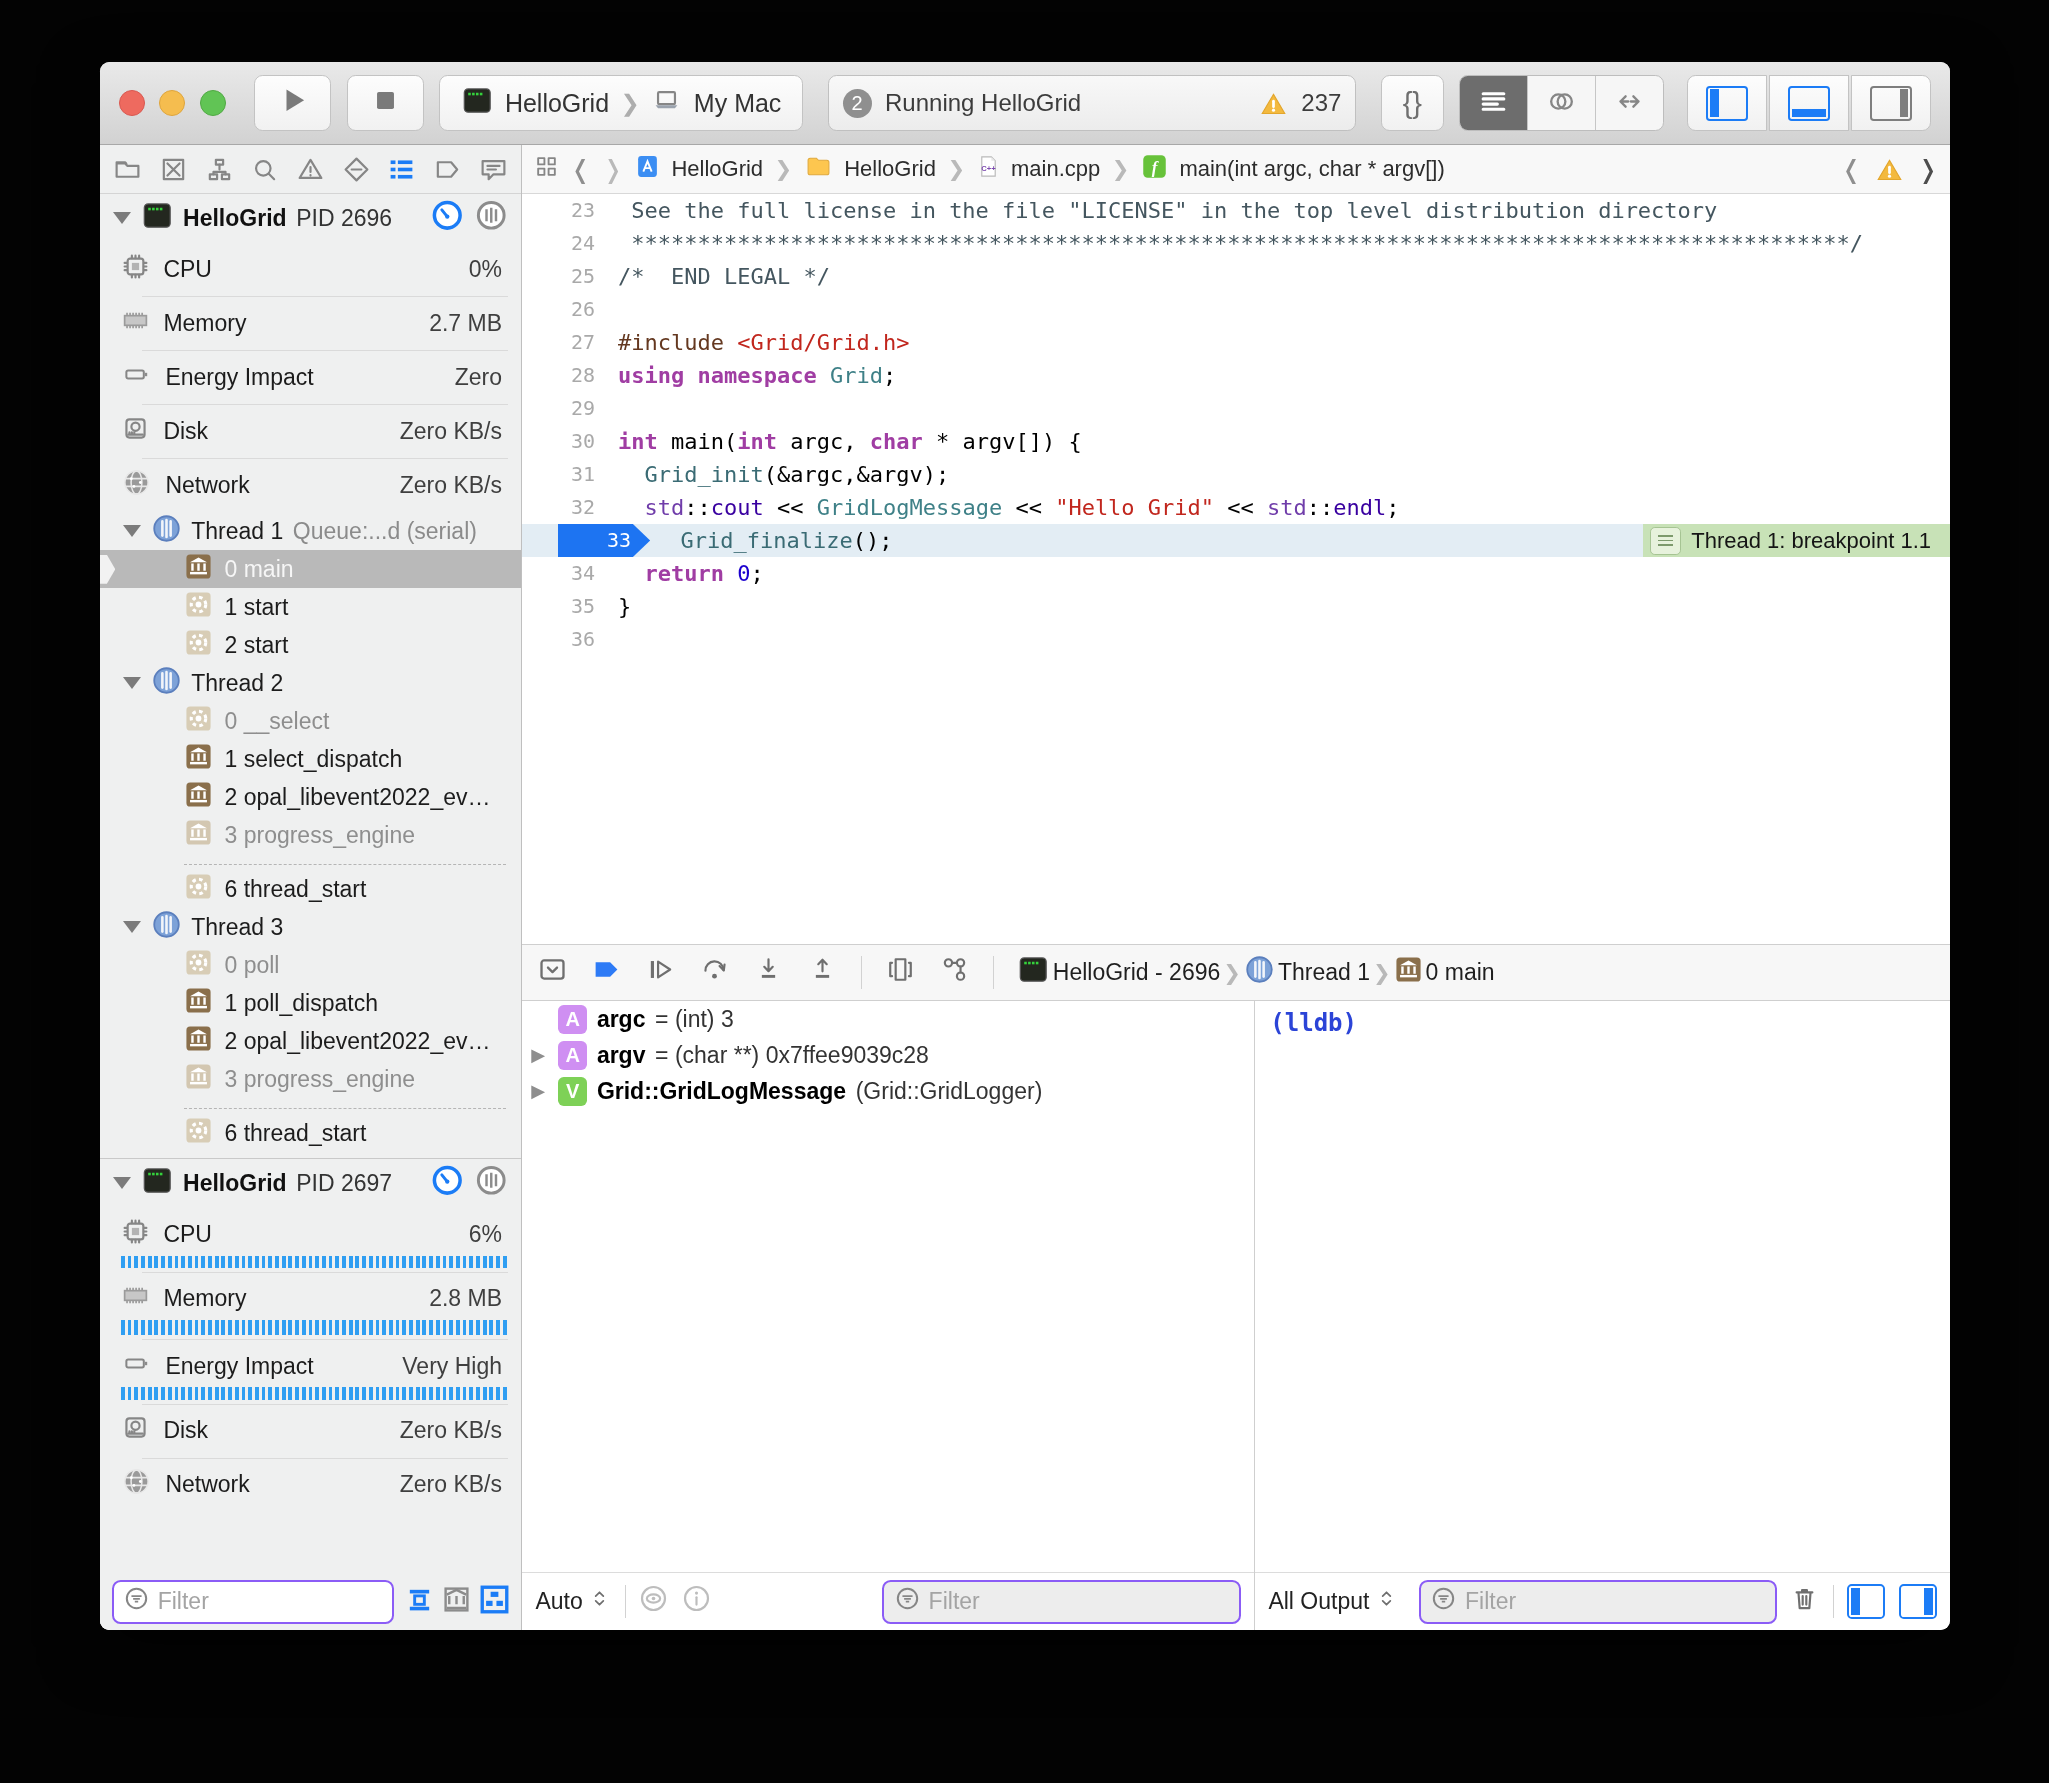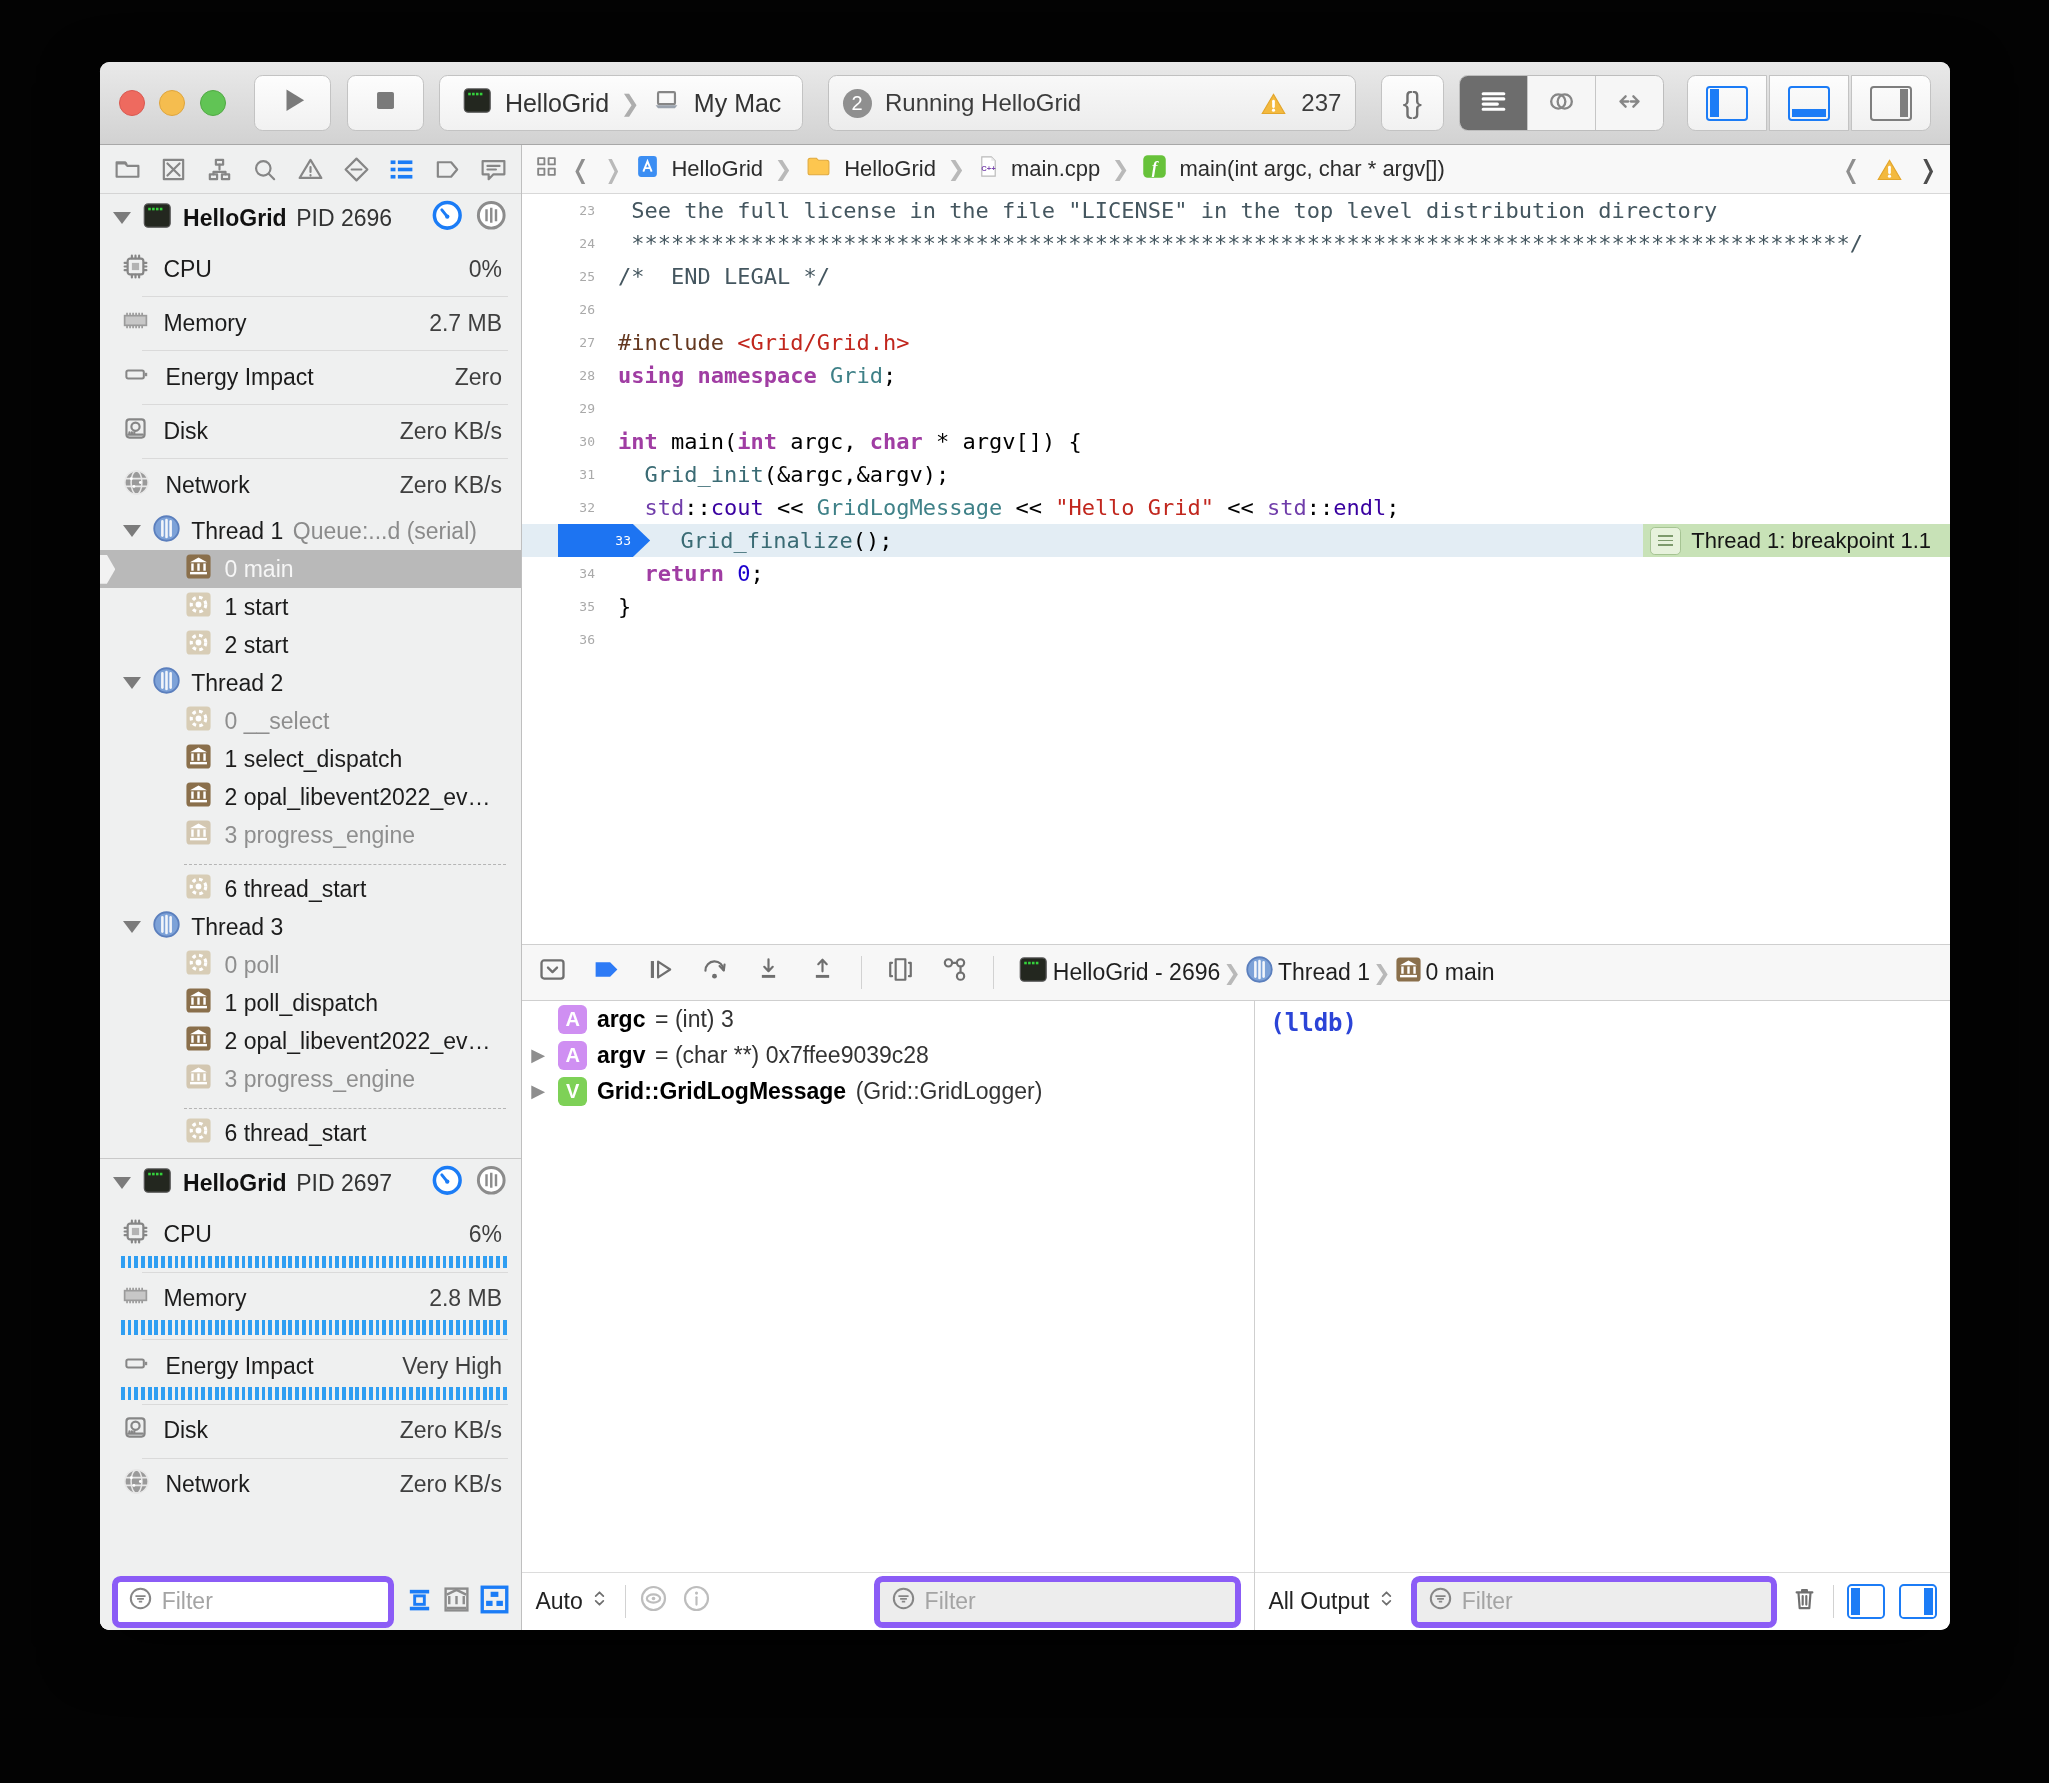--- a/index.html
+++ b/index.html
@@ -60,35 +60,35 @@
   .thread-row{height:38px;display:flex;align-items:center;gap:9.6px;padding:0 13.4px 0 23px;}
   .thread-row .detail{color:#8b8b8b;}
   .frame-row{height:38px;display:flex;align-items:center;gap:11.5px;padding:0 7.6px 0 84px;position:relative;}
   .frame-row.selected{background:#b9b9b9;color:#f6f6f6;}
   .frame-row.selected::before{content:"";position:absolute;left:0;top:4.8px;width:15.3px;height:29px;background:#f2f2f2;
         clip-path:polygon(0 0,45% 0,100% 50%,45% 100%,0 100%);}
   .frame-row.dim{color:#8e8e8e;}
   .frame-sep{height:9.6px;border-bottom:1.9px dashed #b5b5b5;margin:0 15.3px 5.7px 84px;}
   .proc-divider{height:1px;background:#c9c9c9;margin-top:5.7px;}
   .sidebar-filterbar{height:57px;flex:none;display:flex;align-items:center;padding:0 11.5px;gap:11.5px;}
-  .filter-field{flex:1;height:40px;background:#fff;border:6px solid #8b5cf6;border-radius:8.6px;
+  .filter-field{flex:1;height:40px;background:#fff;border:2px solid #8b5cf6;border-radius:8.6px;
         display:flex;align-items:center;gap:7.6px;padding:0 9.6px;color:#a4a4a4;font-size:23px;}
   .filter-field.gray{background:#ededed;}
   .sb-fbtns{display:flex;gap:7.6px;align-items:center;}
   
   .main{flex:1;display:flex;flex-direction:column;min-width:0;}
   .jumpbar{height:48px;flex:none;background:#f8f8f8;border-bottom:1px solid #d8d8d8;display:flex;
            align-items:center;padding:0 11.5px;gap:11.5px;font-size:22px;color:#2c2c2c;}
   .jb-sep{color:#b9b9b9;font-size:21px;}
   .jb-chev{color:#8f8f8f;font-size:25px;}
   .jumpbar .right{margin-left:auto;display:flex;align-items:center;gap:13.4px;}
   .editor{height:750px;flex:none;background:#fff;overflow:hidden;font-family:"DejaVu Sans Mono",monospace;
           font-size:22px;position:relative;}
   .code-line{display:flex;height:33px;line-height:33px;white-space:pre;position:relative;}
-  .line-no{width:96px;flex:none;text-align:right;padding-right:23px;box-sizing:border-box;color:#a9a9a9;font-size:13px;}
+  .line-no{width:96px;flex:none;text-align:right;padding-right:23px;box-sizing:border-box;color:#a9a9a9;font-size:20px;}
   .code-line.current{background:#e3edf4;padding-left:36px;}
   .code-line.current .line-no{background:#1d74f2;color:#fff;clip-path:polygon(0 0,78% 0,96% 50%,78% 100%,0 100%);}
   .bp-note{position:absolute;right:0;top:0;height:33px;background:#c8e2b7;display:flex;align-items:center;
            gap:10px;padding:0 19px 0 7.6px;font-family:"Liberation Sans","DejaVu Sans",sans-serif;font-size:22px;color:#151515;}
   .bp-note .chip{width:29px;height:26px;background:#e7f2dc;border:1px solid #a6c493;border-radius:4.8px;
            display:flex;flex-direction:column;justify-content:center;gap:2.9px;align-items:center;}
   .bp-note .chip i{display:block;width:15.3px;height:1.9px;background:#7d9a6c;}
   .cm{color:#44565f;} .pp{color:#643820;} .str{color:#c1261d;} .kw{color:#a03da3;font-weight:bold;}
   .ty{color:#3e8087;} .fn{color:#3a6b74;} .std{color:#703daa;} .lib{color:#3900a0;} .num{color:#1c00cf;} .pl{color:#000;}
   

